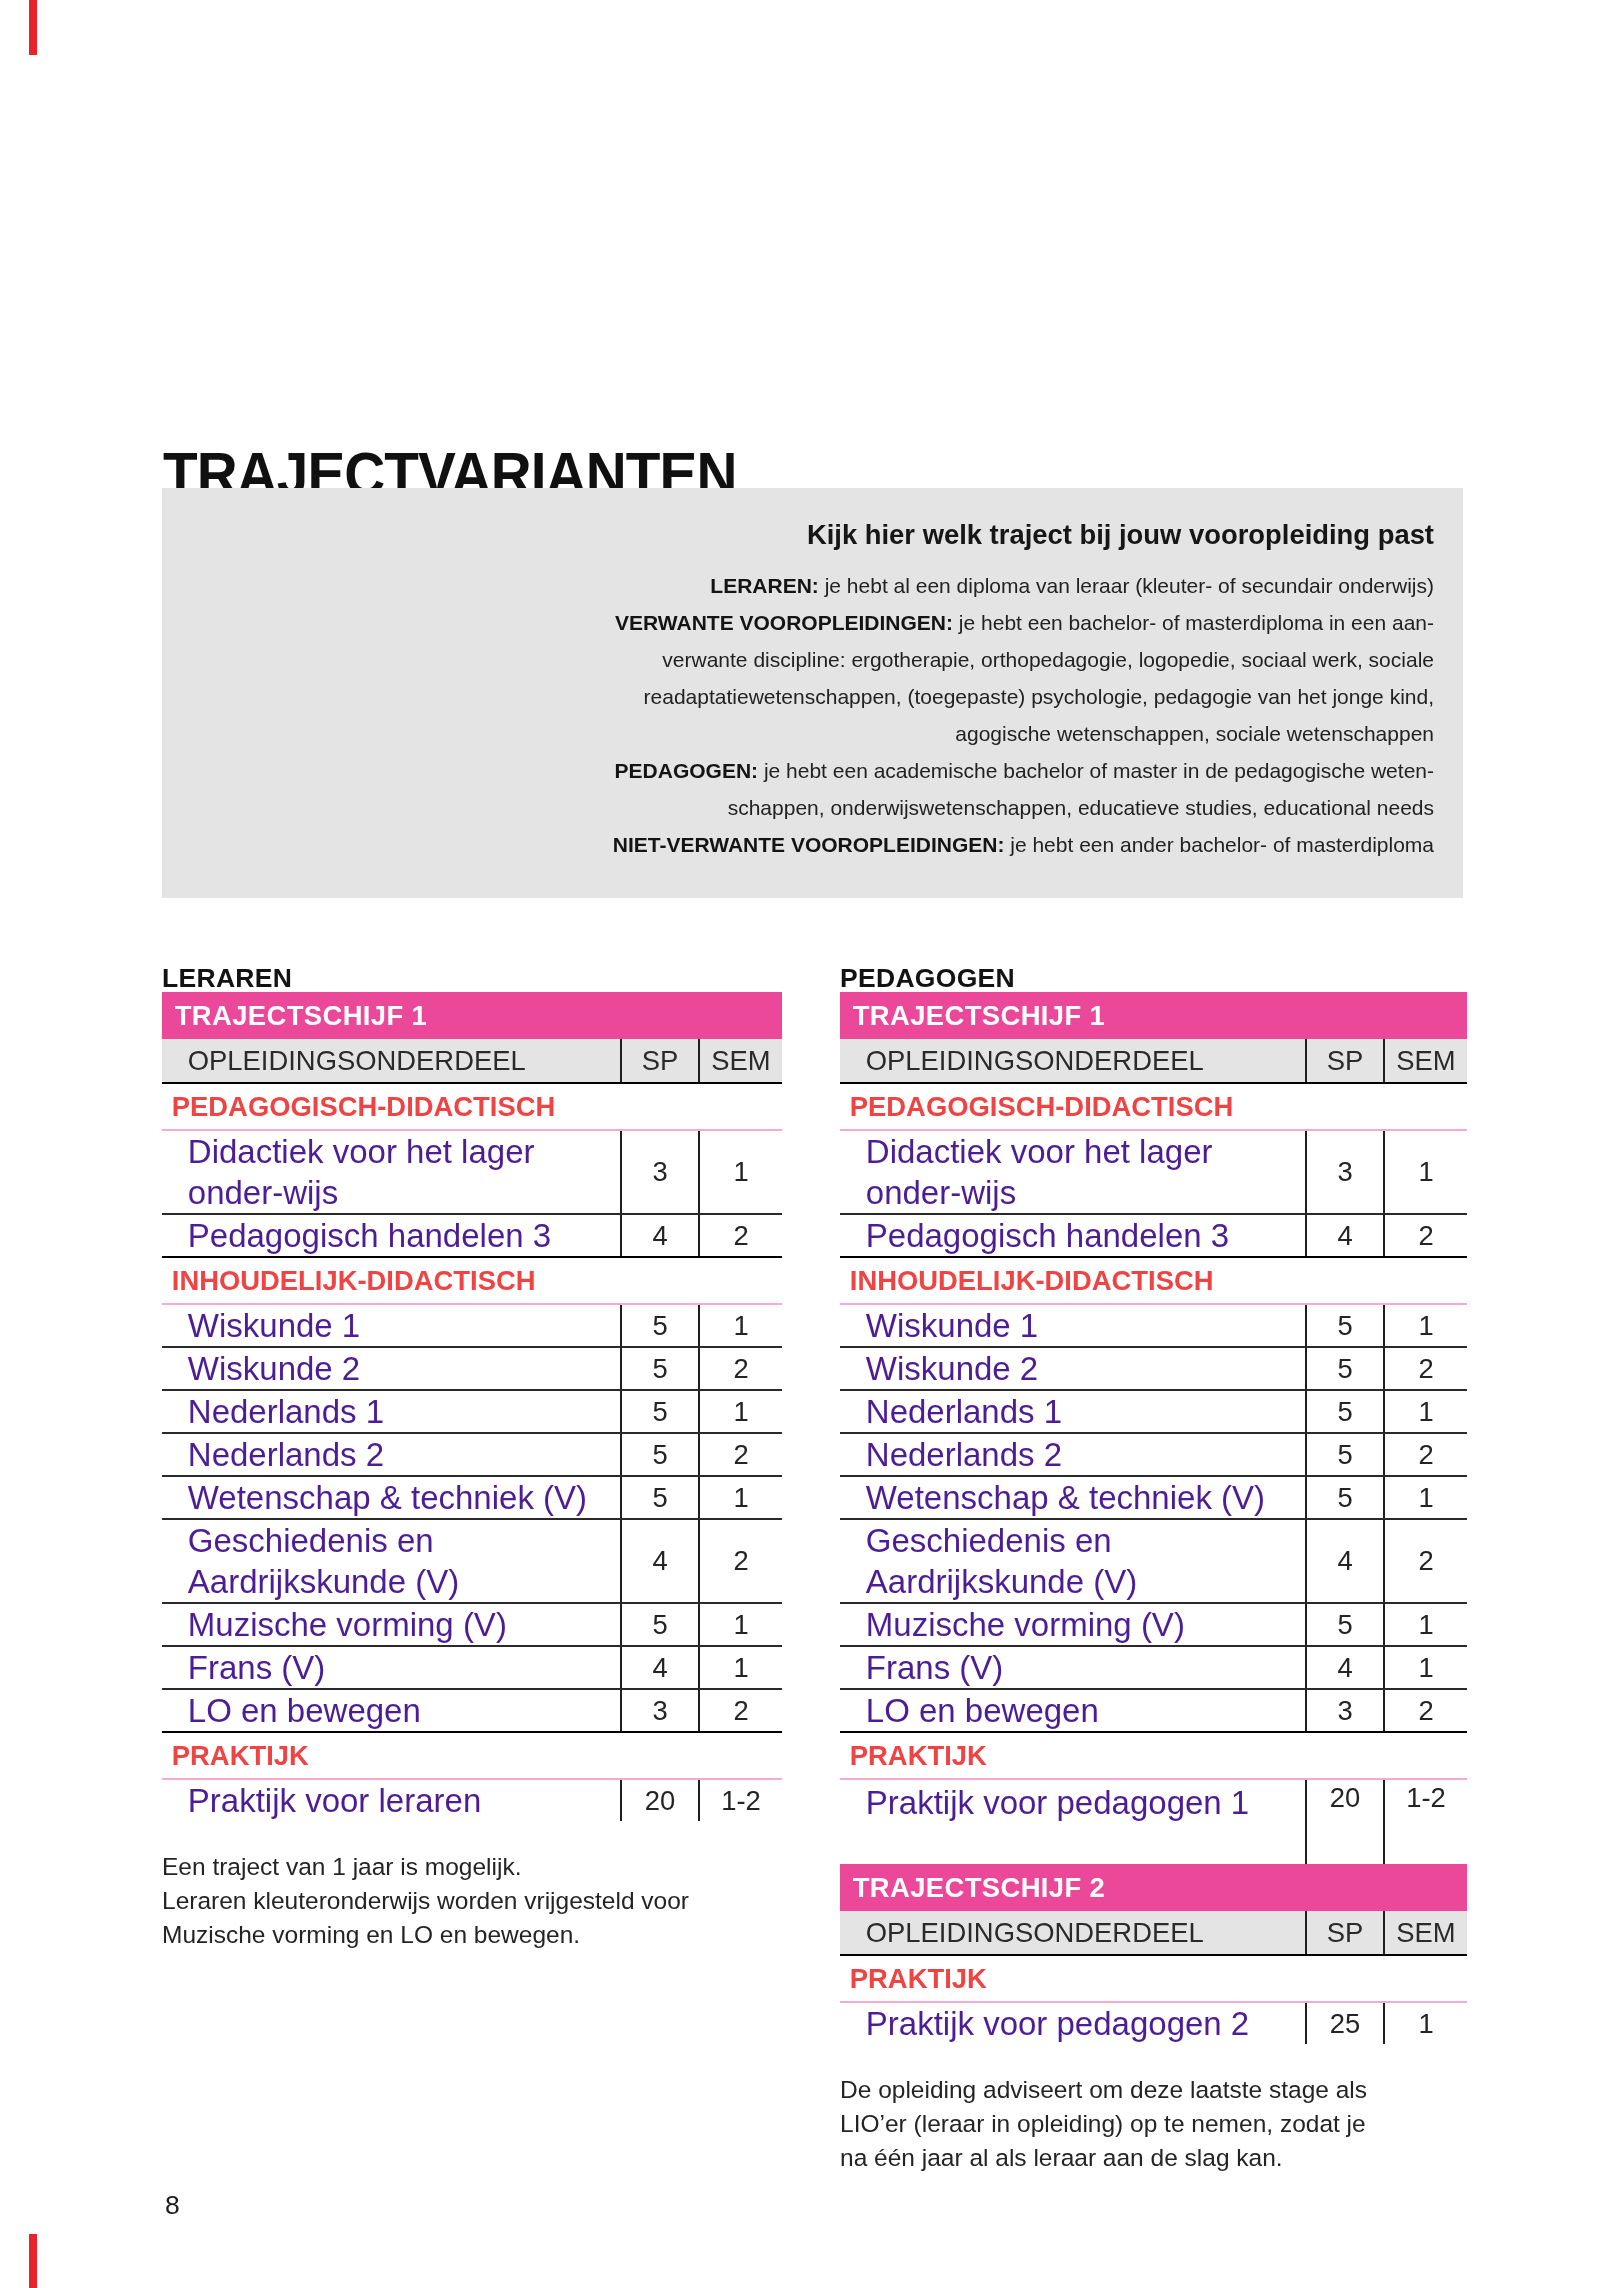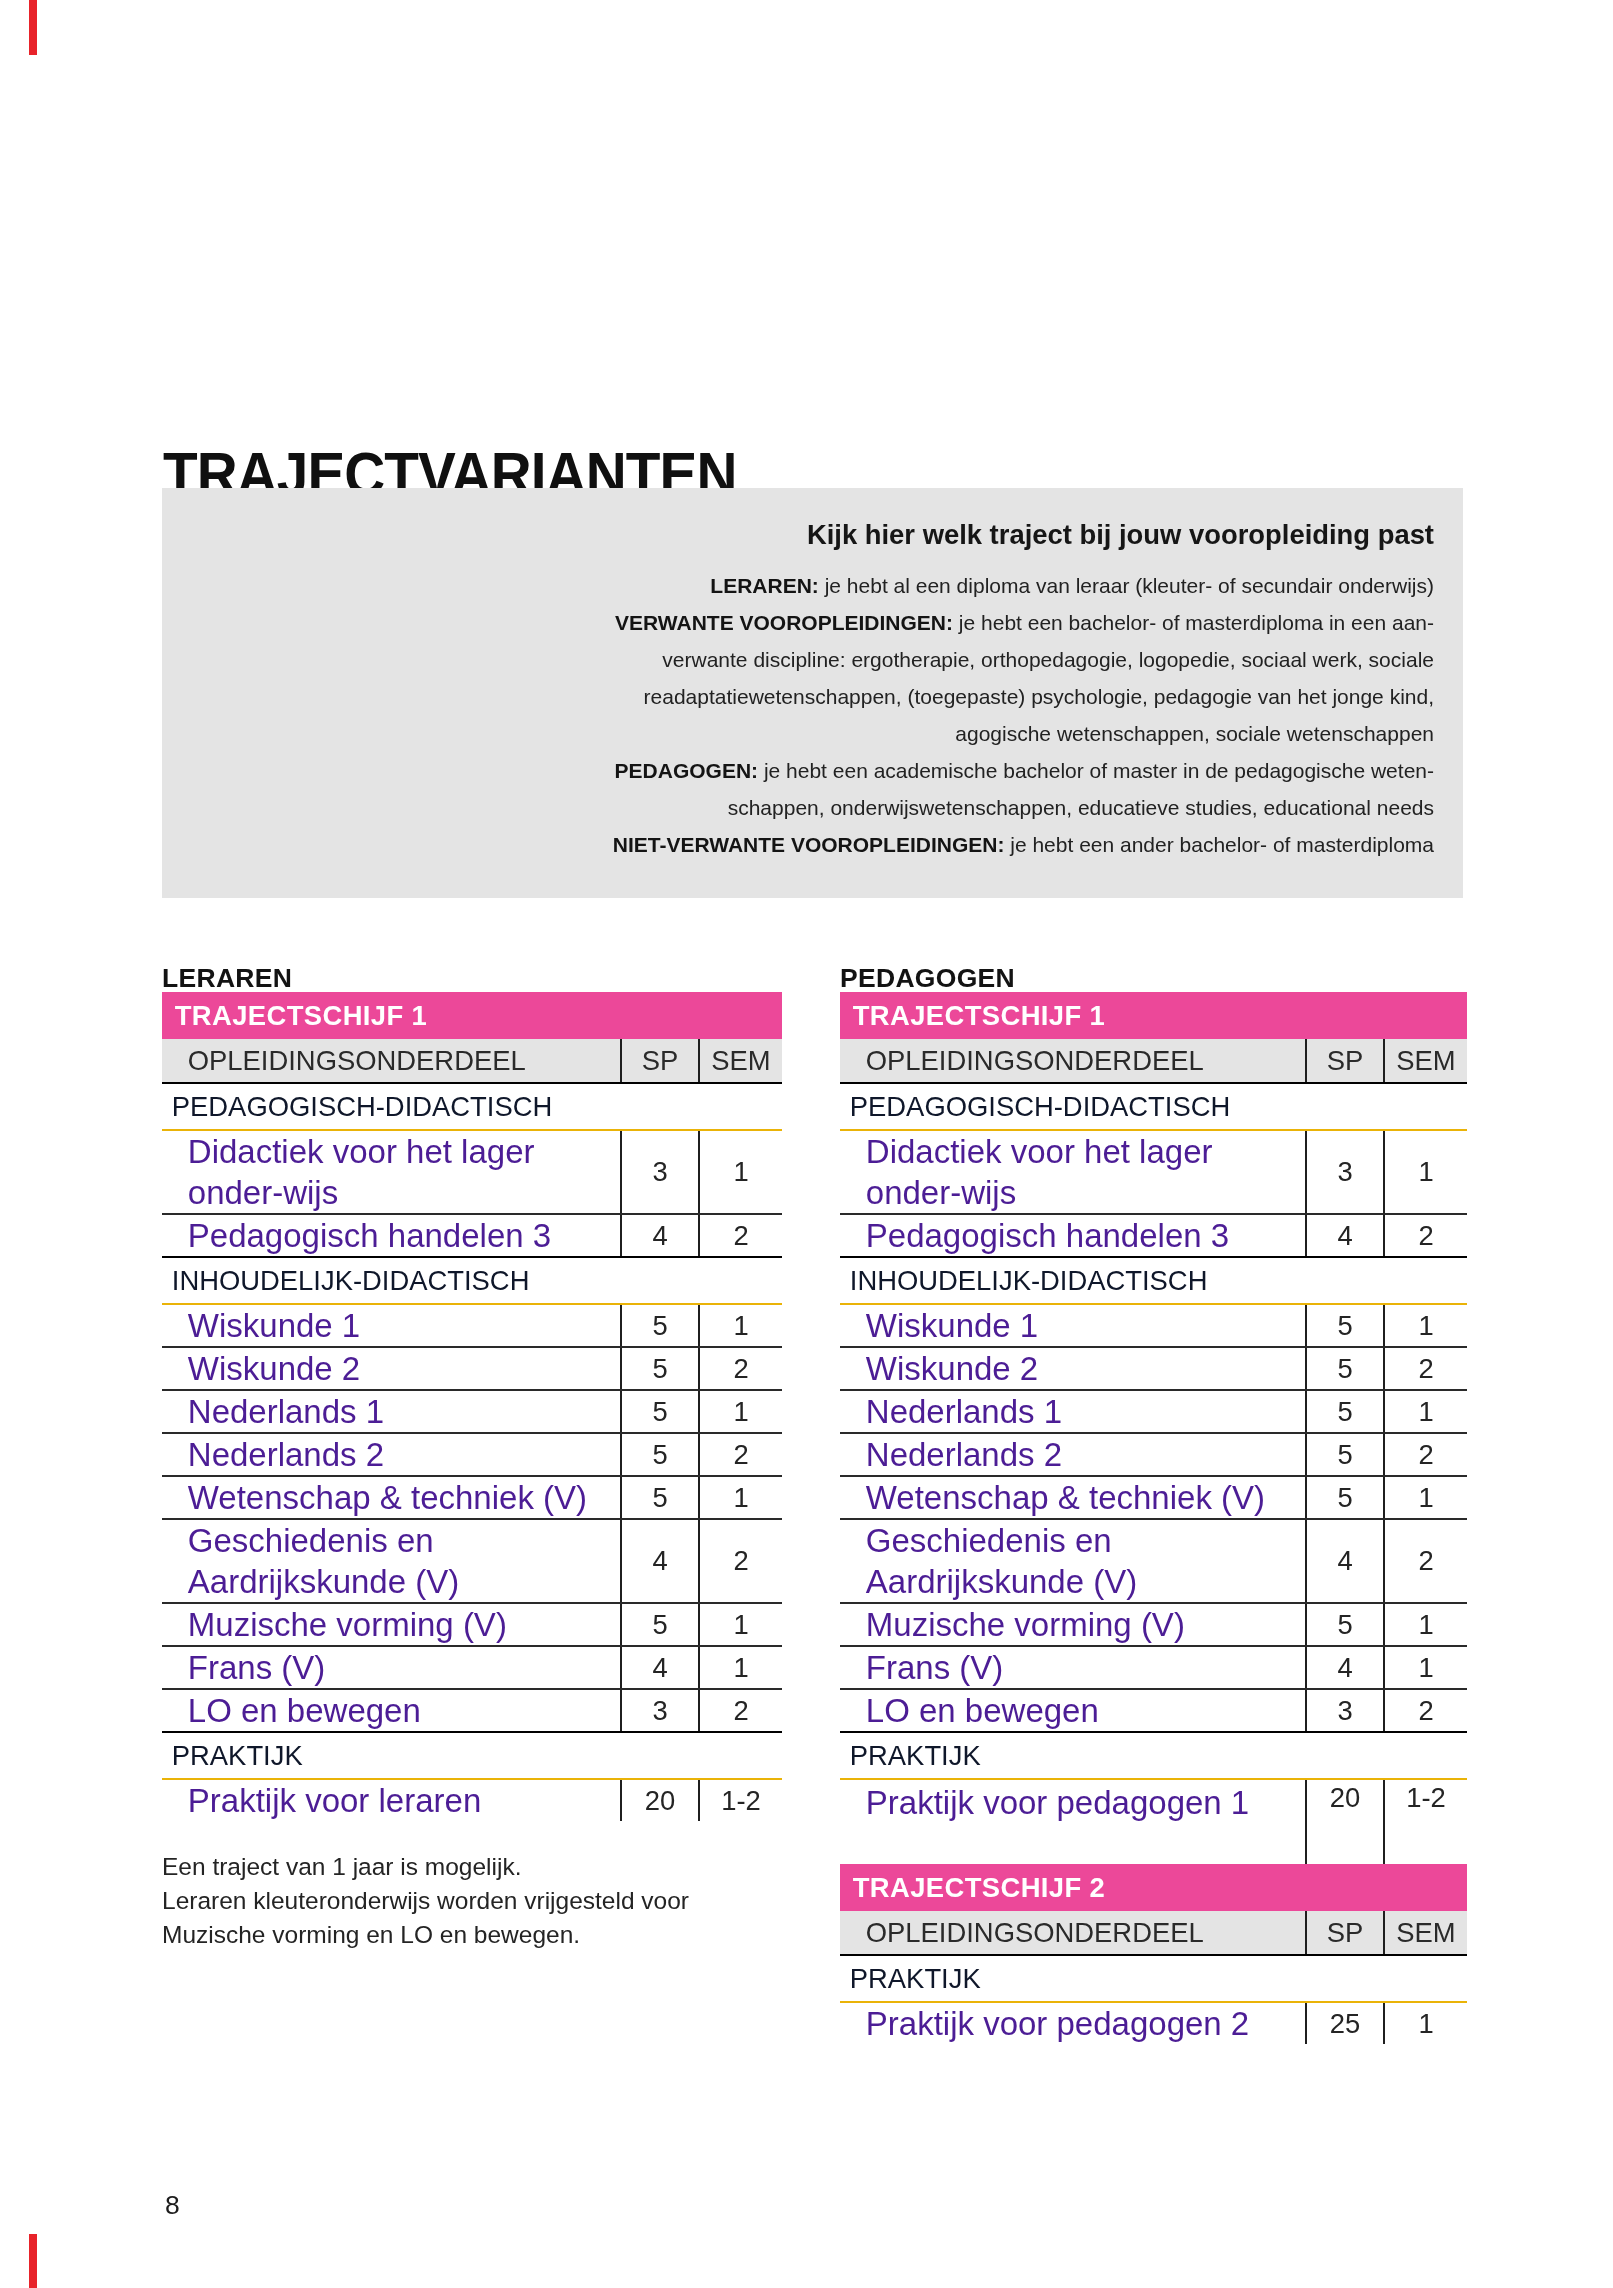--- a/index.html
+++ b/index.html
@@ -34,22 +34,22 @@
     height:47px;background:#ec4899;color:#ffffff;
     font-size:27.4px;font-weight:700;line-height:47px;
     padding-left:12.7px;letter-spacing:0.4px;
   }
   .grid{display:grid;grid-template-columns:1fr 78px 84px;}
   .thead{background:#e4e4e4;border-bottom:2.9px solid #000000;}
   .thead>div{height:43px;line-height:43px;font-size:27.4px;color:#2a2a2a;}
   .cell-name{padding-left:9.8px;margin-left:16px;}
   .cell-sp,.cell-sem{text-align:center;border-left:2px solid #1f1f1f;}
   .sec-title{
-    font-size:27.4px;font-weight:400;line-height:45px;
-    border-bottom:2px solid #eab308;padding-left:9.8px;color:#0f172a;
+    font-size:27.4px;font-weight:700;line-height:45px;
+    border-bottom:2px solid #f9a8d4;padding-left:9.8px;color:#ef4444;
   }
   .row{border-bottom:2px solid #2a2a2a;min-height:39px;align-items:center;}
   .row>.cell-name{font-size:33px;line-height:41px;color:#4c1d95;}
   .row>.cell-sp,.row>.cell-sem{
     font-size:27.4px;color:#242424;align-self:stretch;
     display:flex;align-items:center;justify-content:center;
   }
   .row.last{border-bottom:2.9px solid #000000;}
   .row.final{border-bottom:none;}
   .row.tall{min-height:84px;align-items:start;}
@@ -235,16 +235,19 @@
         <div class="cell-sp">SP</div>
         <div class="cell-sem">SEM</div>
       </div>
       <div class="sec-title">PRAKTIJK</div>
       <div class="grid row final">
         <div class="cell-name">Praktijk voor pedagogen 2</div>
         <div class="cell-sp">25</div>
         <div class="cell-sem">1</div>
       </div>
     </div>
+    <div class="notes">De opleiding adviseert om deze laatste stage als
+LIO’er (leraar in opleiding) op te nemen, zodat je
+na één jaar al als leraar aan de slag kan.</div>
   </div>
 
 <div class="page-num">8</div>
 
 
 </body></html>

